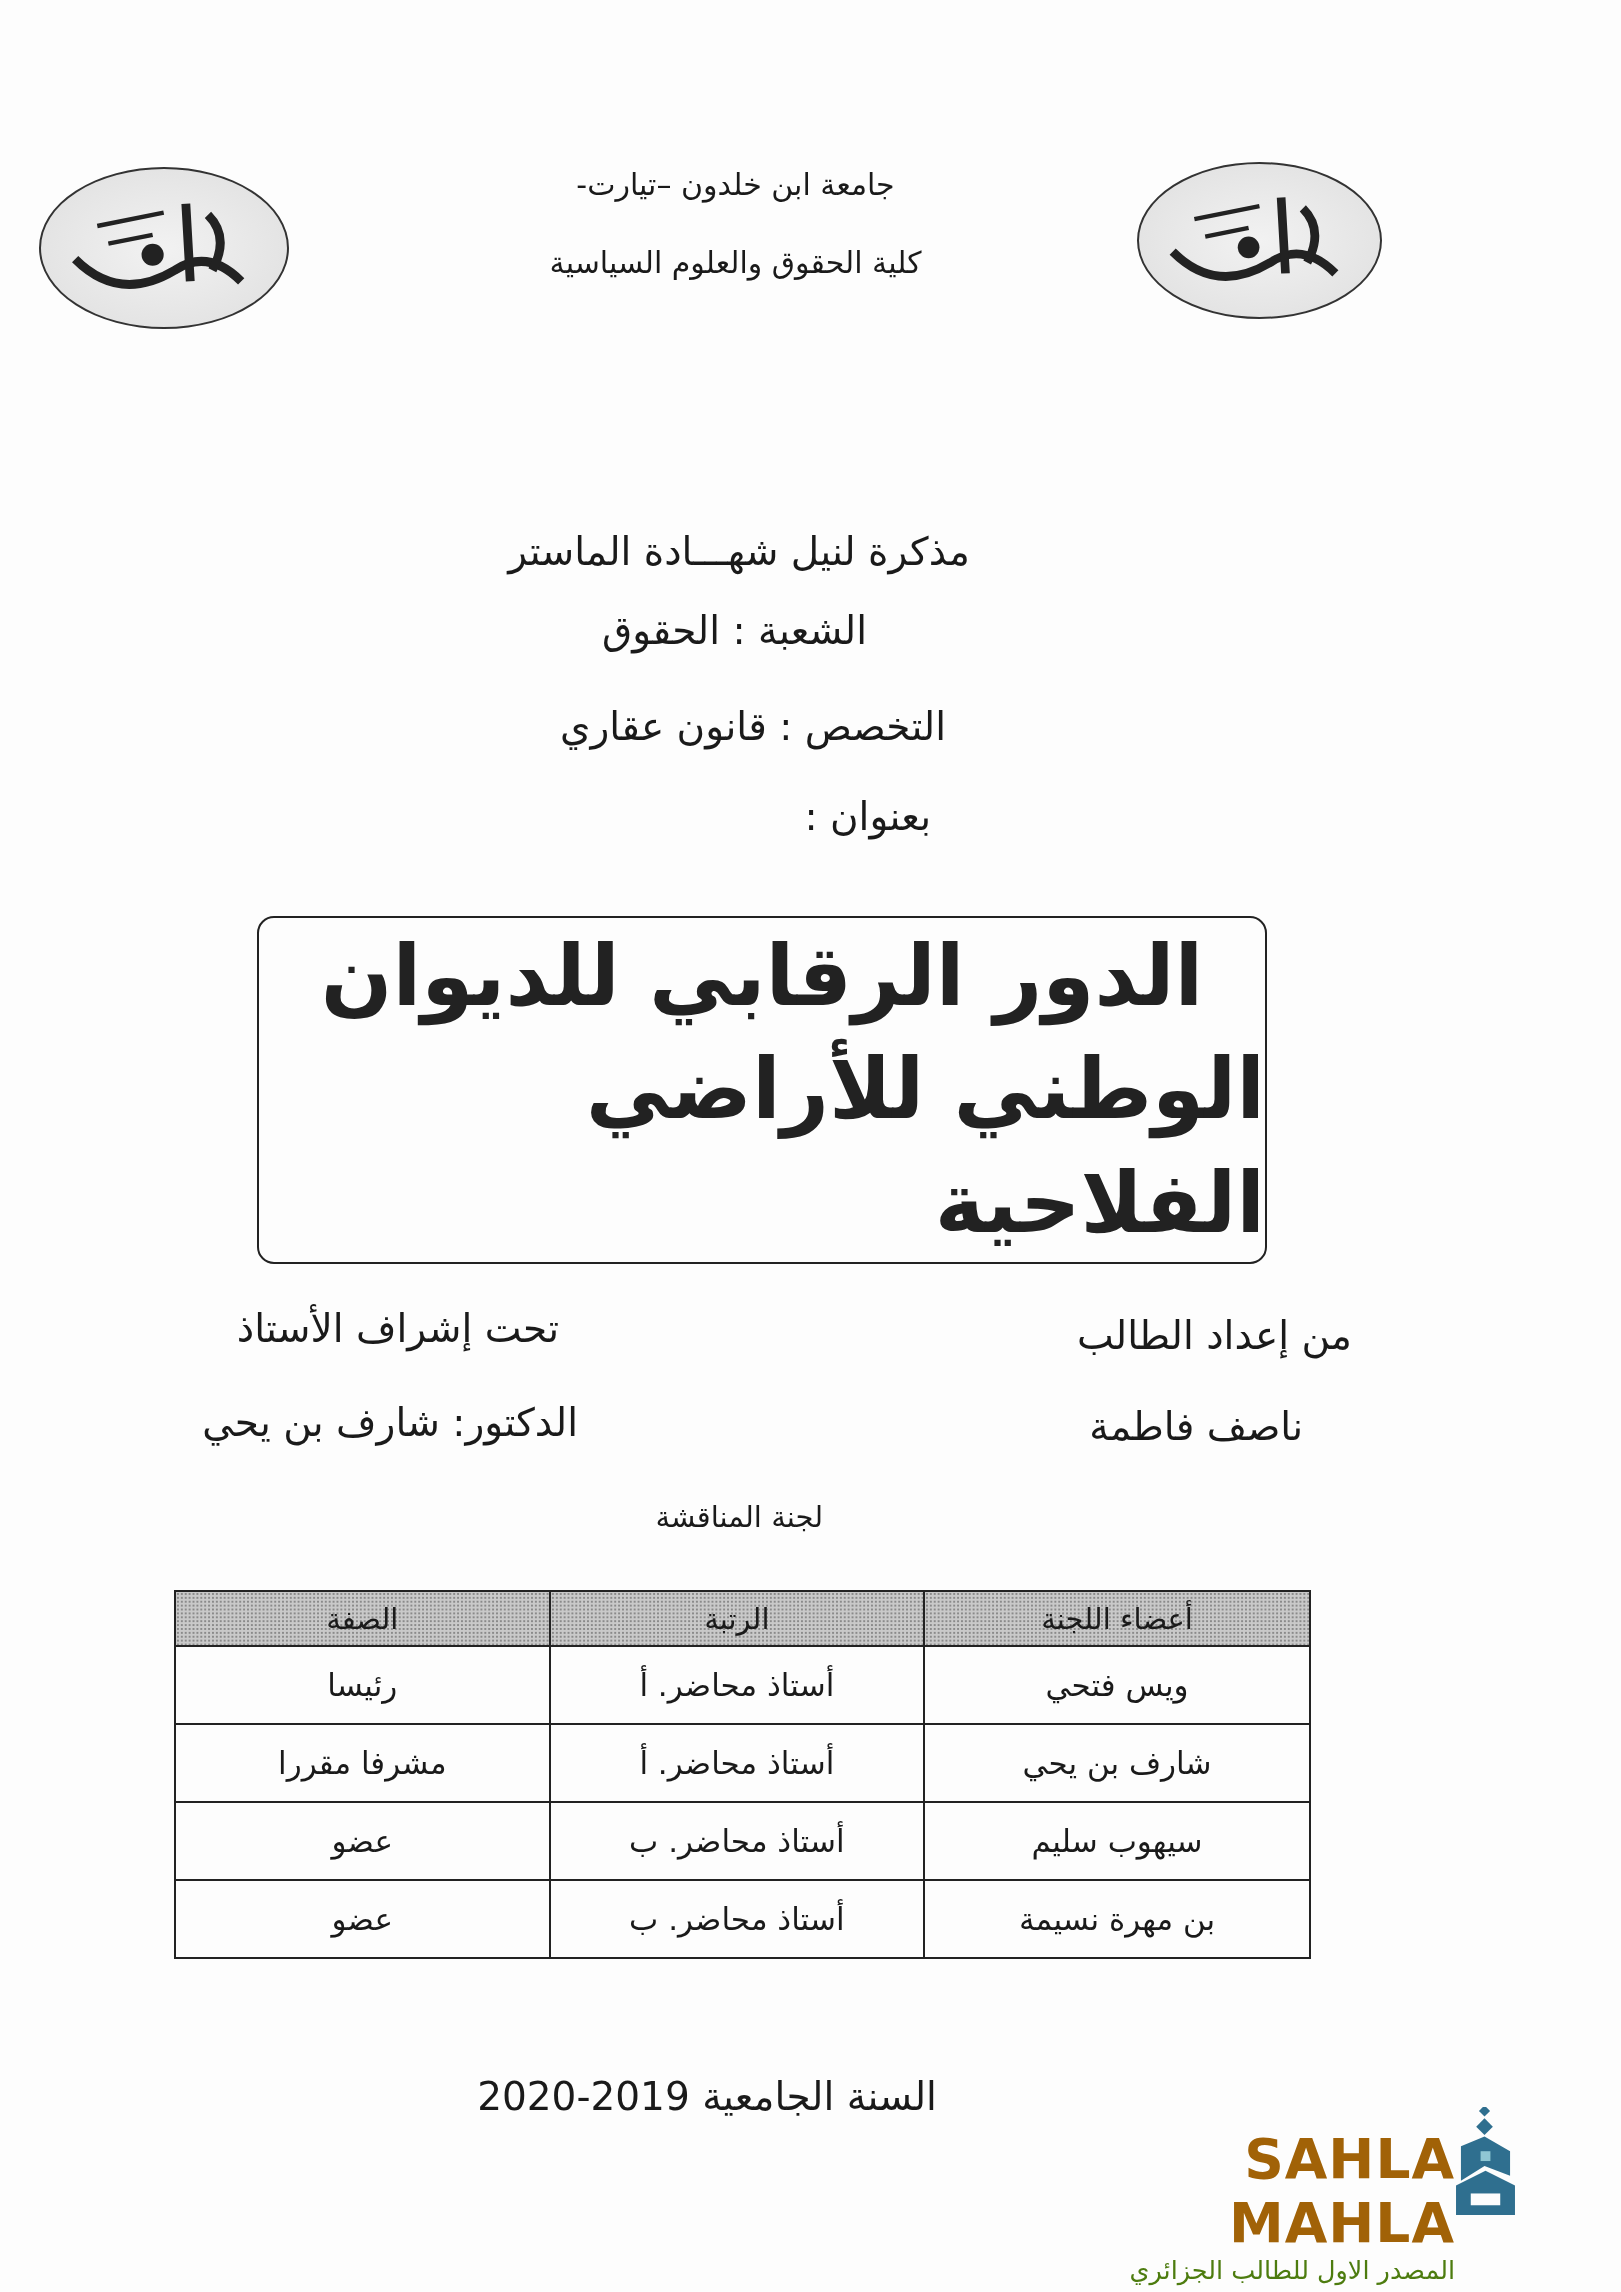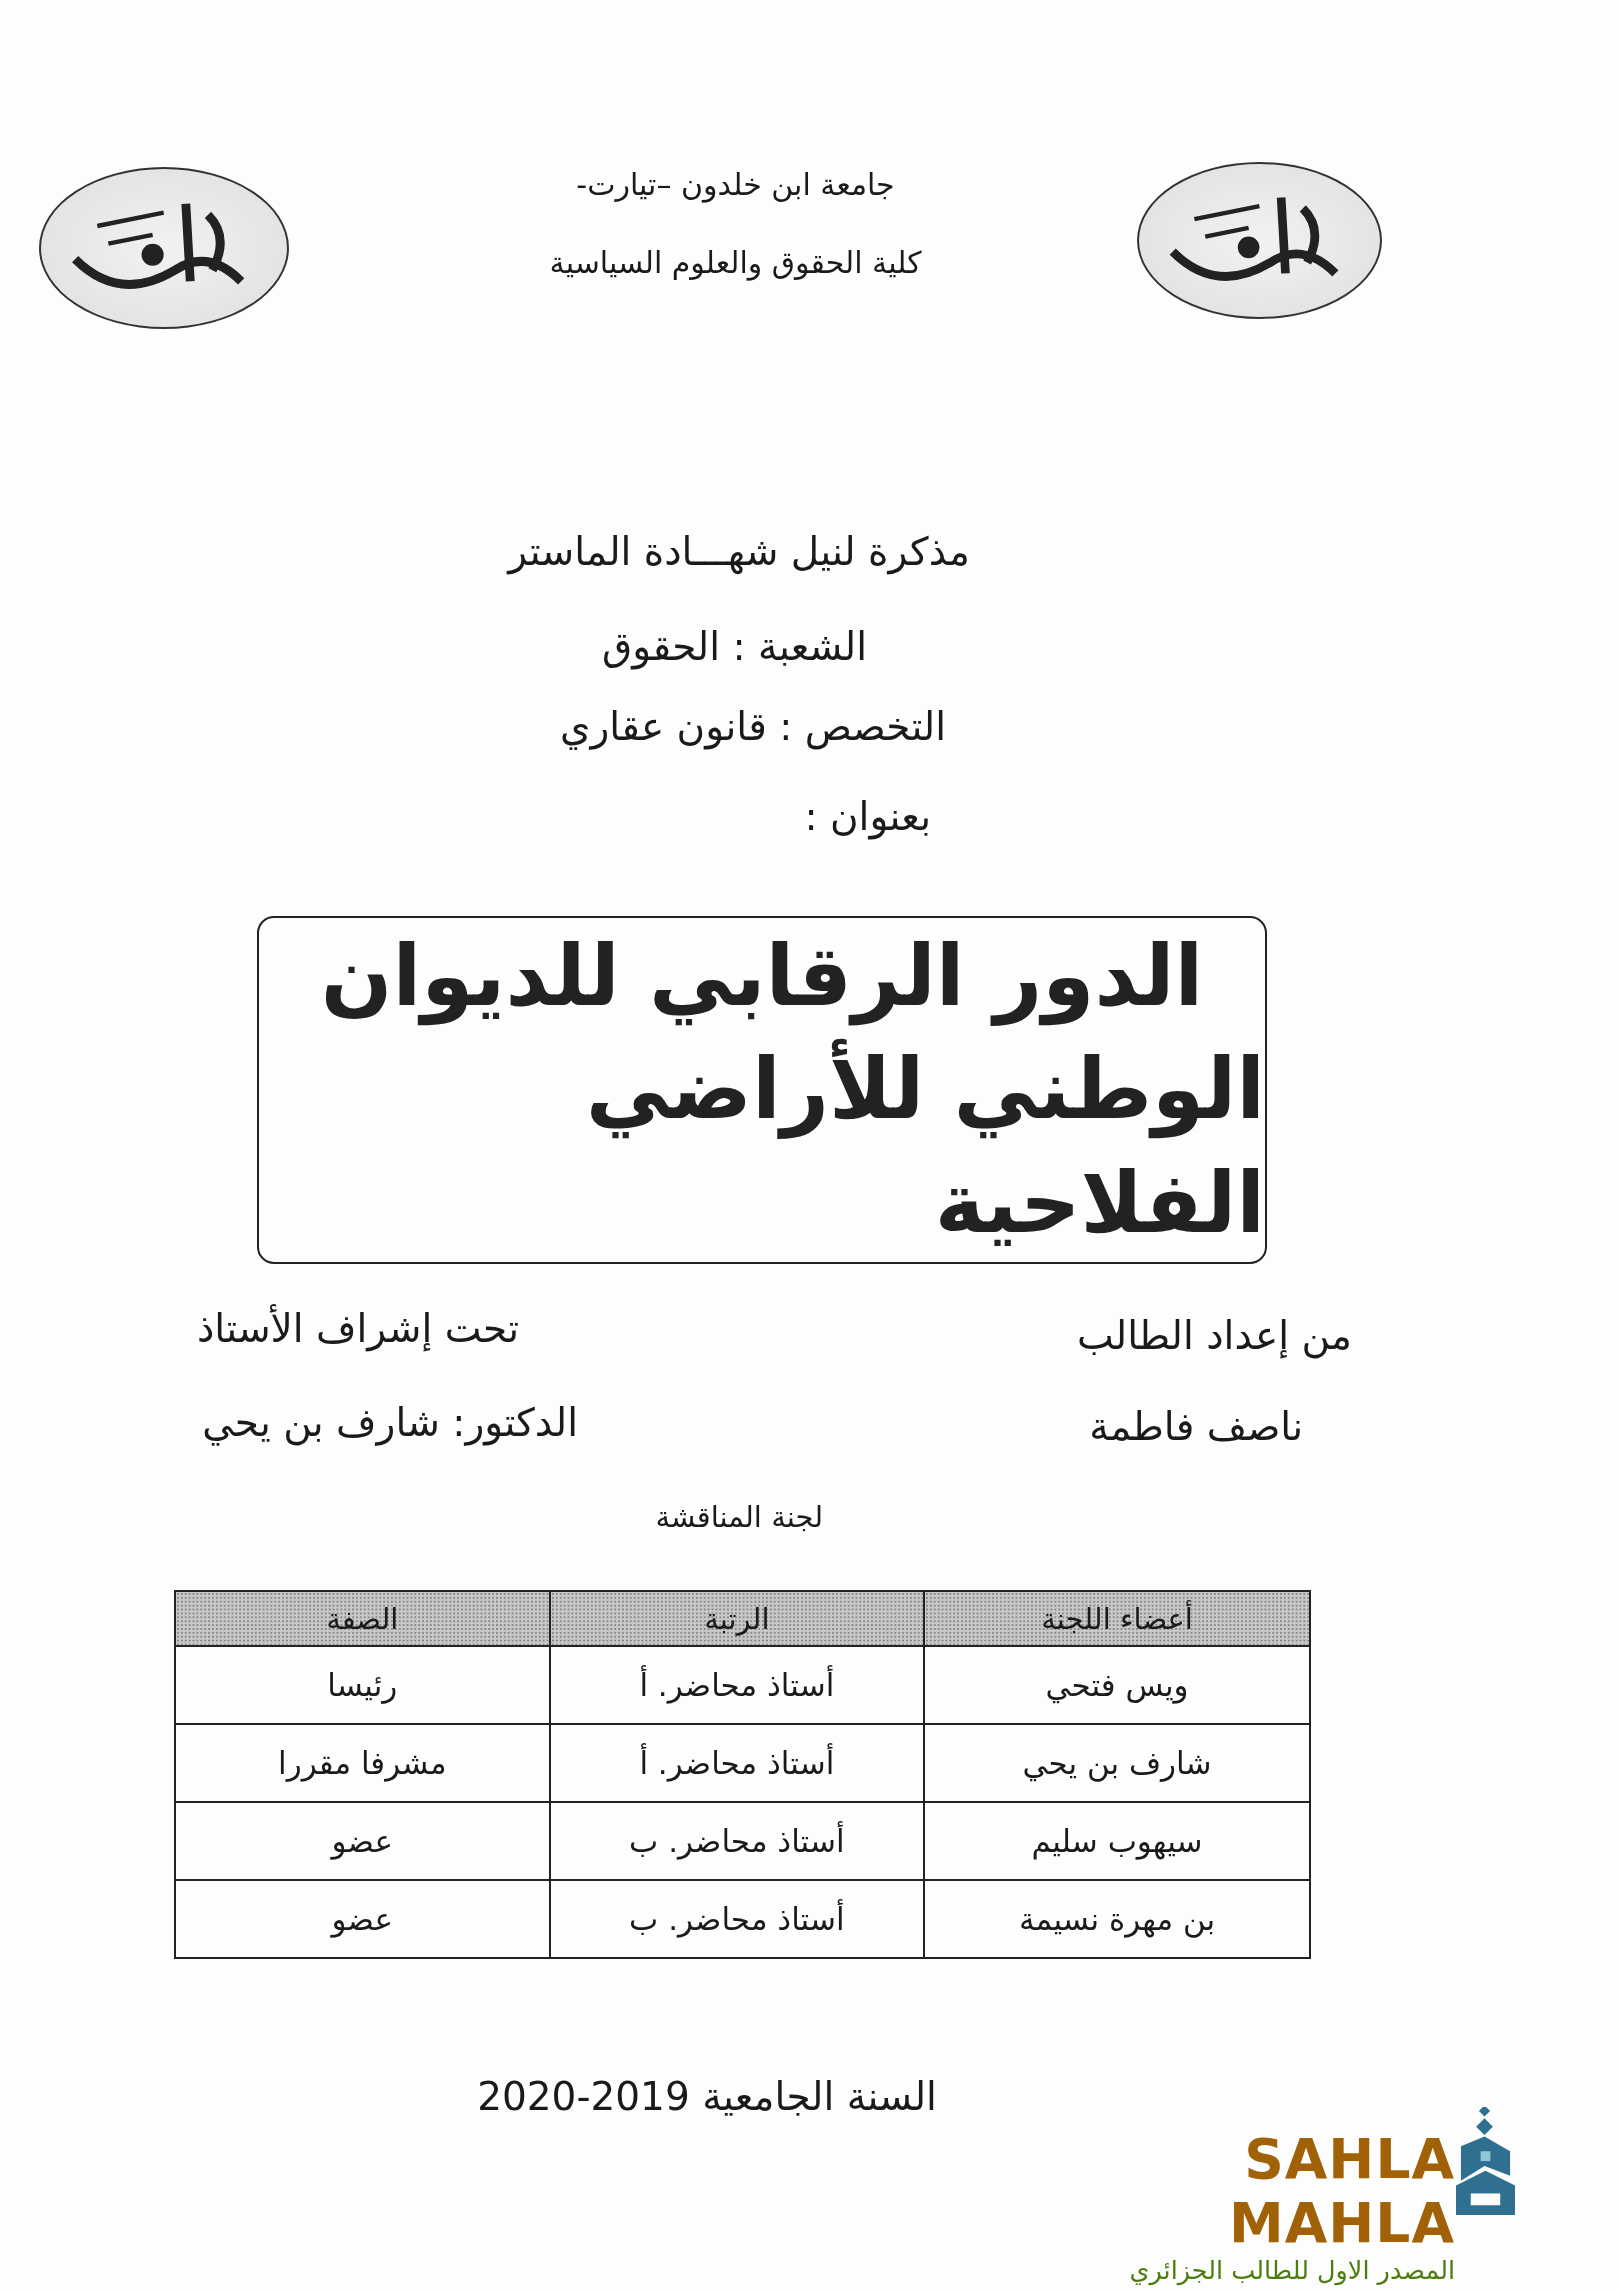--- a/index.html
+++ b/index.html
@@ -57,32 +57,32 @@
     <path d="M60 10 L62 45 M70 15 Q80 25 72 40" stroke="#222" stroke-width="4" fill="none"></path>
     <path d="M20 20 L50 14 M25 28 L45 24" stroke="#222" stroke-width="2" fill="none"></path>
     <circle cx="45" cy="33" r="5" fill="#222"></circle>
   </svg>
 </div>
 
 <div class="abs header-line" style="left:412px; top:167px; width:647px;">جامعة ابن خلدون –تيارت-</div>
 <div class="abs header-line" style="left:412px; top:245px; width:647px;">كلية الحقوق والعلوم السياسية</div>
 
 <div class="abs meta-line" style="left:392px; top:529px; width:578px;">مذكرة لنيل شهـــادة الماستر</div>
-<div class="abs meta-line" style="left:392px; top:624px; width:475px;text-align:right;">الشعبة : الحقوق</div>
+<div class="abs meta-line" style="left:392px; top:608px; width:475px;text-align:right;">الشعبة : الحقوق</div>
 <div class="abs meta-line" style="left:392px; top:704px; width:554px;">التخصص : قانون عقاري</div>
 <div class="abs meta-line" style="left:588px; top:794px; width:343px;">بعنوان :</div>
 
 <div class="title-box">
   <div class="title-line">الدور الرقابي للديوان</div>
   <div class="title-line">الوطني للأراضي الفلاحية</div>
 </div>
 
 <div class="abs meta-line" style="left:980px; top:1313px; width:372px;">من إعداد الطالب</div>
 <div class="abs meta-line" style="left:980px; top:1404px; width:323px;">ناصف فاطمة</div>
-<div class="abs meta-line" style="left:157px; top:1306px; width:402px;text-align:center;">تحت إشراف الأستاذ</div>
+<div class="abs meta-line" style="left:157px; top:1306px; width:402px;">تحت إشراف الأستاذ</div>
 <div class="abs meta-line" style="left:157px; top:1400px; width:421px;">الدكتور: شارف بن يحي</div>
 
 <div class="abs meta-line" style="left:588px; top:1500px; width:235px; font-size:29px;">لجنة المناقشة</div>
 
 <table class="committee">
   <thead>
     <tr>
       <th style="width:34%;">أعضاء اللجنة</th>
       <th style="width:33%;">الرتبة</th>
       <th style="width:33%;">الصفة</th>

